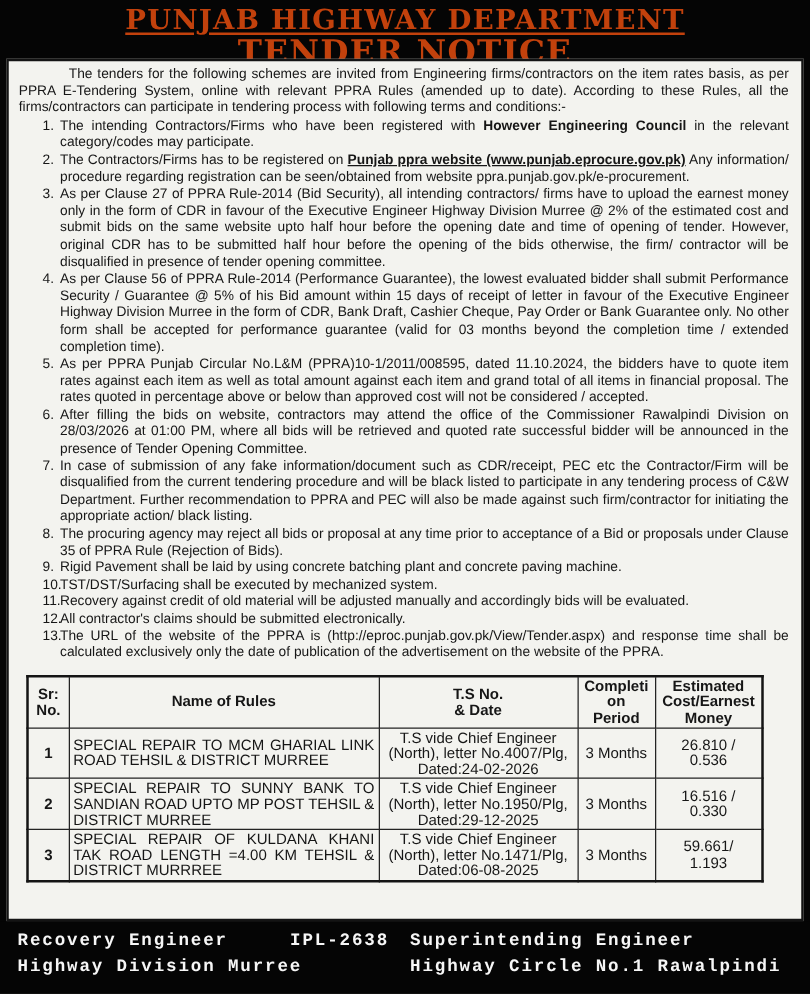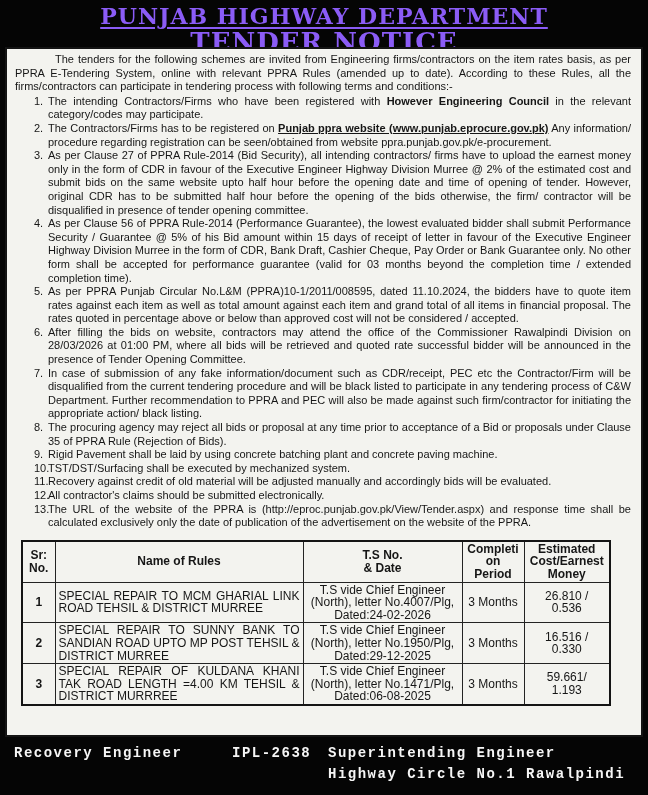--- a/index.html
+++ b/index.html
@@ -4,21 +4,21 @@
 <style>
   html,body { margin:0; padding:0; background:#2b2b2b; }
   .page {
     position:relative; width:648px; height:795px; background:#050505;
     font-family:"Liberation Sans", sans-serif; overflow:hidden;
     margin:0 auto;
   }
   
   .hdr { text-align:center; padding-top:5px; }
   .hdr .t1, .hdr .t2 {
-    font-family:"DejaVu Serif", serif; font-weight:bold; color:#8b5cf6;
+    font-family:"DejaVu Serif", serif; font-weight:bold; color:#c2410c;
     text-decoration:underline; text-decoration-thickness:2px; text-underline-offset:3px;
     letter-spacing:1px; line-height:1.02;
   }
   .hdr .t1 { font-size:22px; }
   .hdr .t2 { font-size:26px; margin-top:2px; }
   
   .paper {
     position:absolute; top:47px; left:5px; right:5px; bottom:58px;
     background:#f3f3ef; border:2px solid #141414; color:#161616;
     font-size:11px; line-height:13.6px; overflow:hidden;
@@ -188,20 +188,21 @@
 1.193</td>
         </tr>
       </tbody>
     </table>
 
   </div>
 
   <div class="ftr">
     <div class="f-left">
       <div>Recovery Engineer</div>
+      <div>Highway Division Murree</div>
     </div>
     <div class="f-ipl">IPL-2638</div>
     <div class="f-right">
       <div>Superintending Engineer</div>
       <div>Highway Circle No.1 Rawalpindi</div>
     </div>
   </div>
 
 </div>
 

